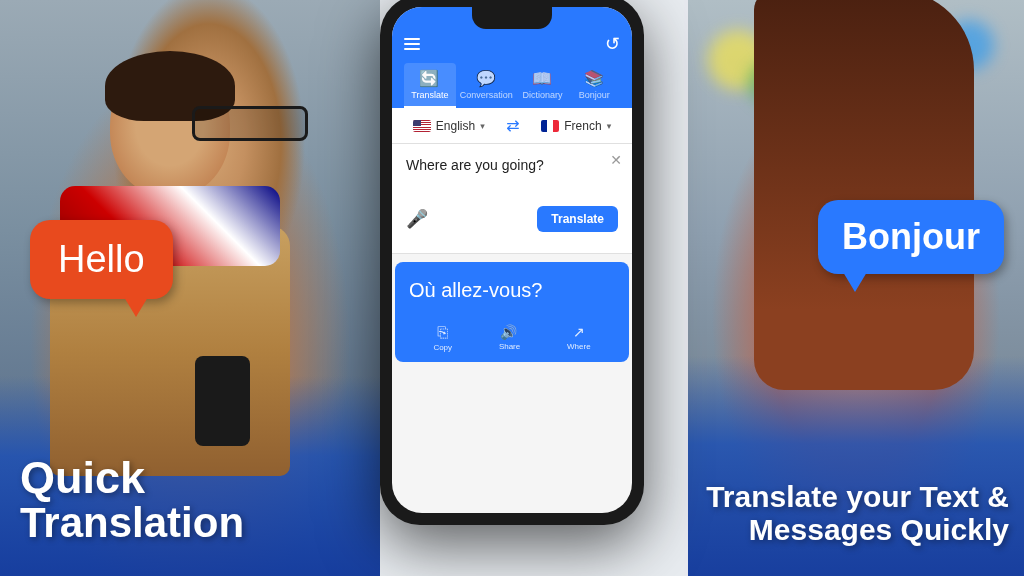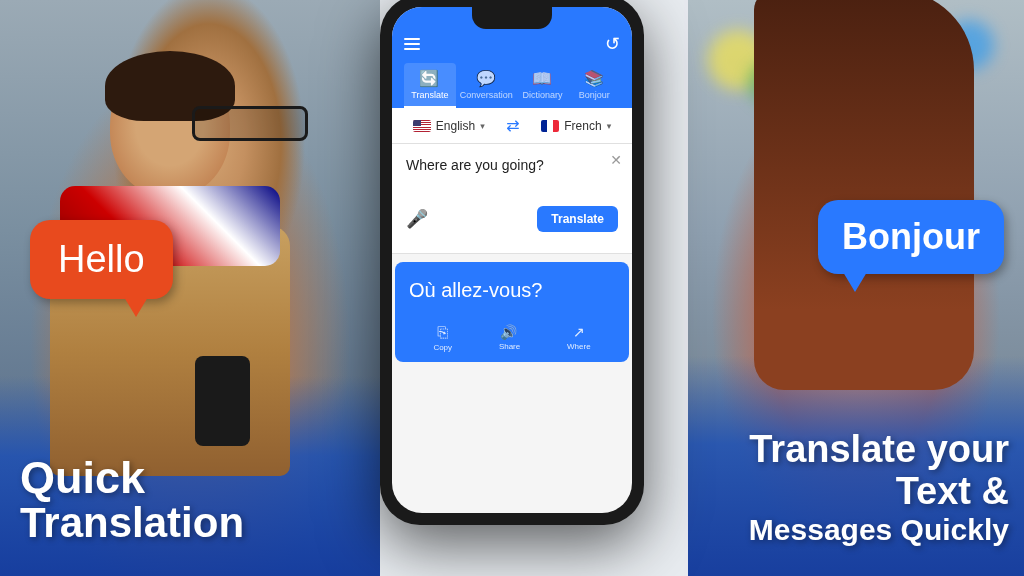--- a/index.html
+++ b/index.html
@@ -497,21 +497,21 @@
     
     .translate-text {
       position: absolute;
       bottom: 30px;
       right: 15px;
       color: white;
       z-index: 10;
       text-align: right;
     }
     .translate-text .line1 {
-      font-size: 38px;
+      font-size: 30px;
       font-weight: 900;
       line-height: 1.1;
       text-shadow: 2px 2px 6px rgba(0,0,0,0.4);
     }
     .translate-text .line2 {
       font-size: 30px;
       font-weight: 900;
       line-height: 1.1;
       text-shadow: 2px 2px 6px rgba(0,0,0,0.4);
     }

